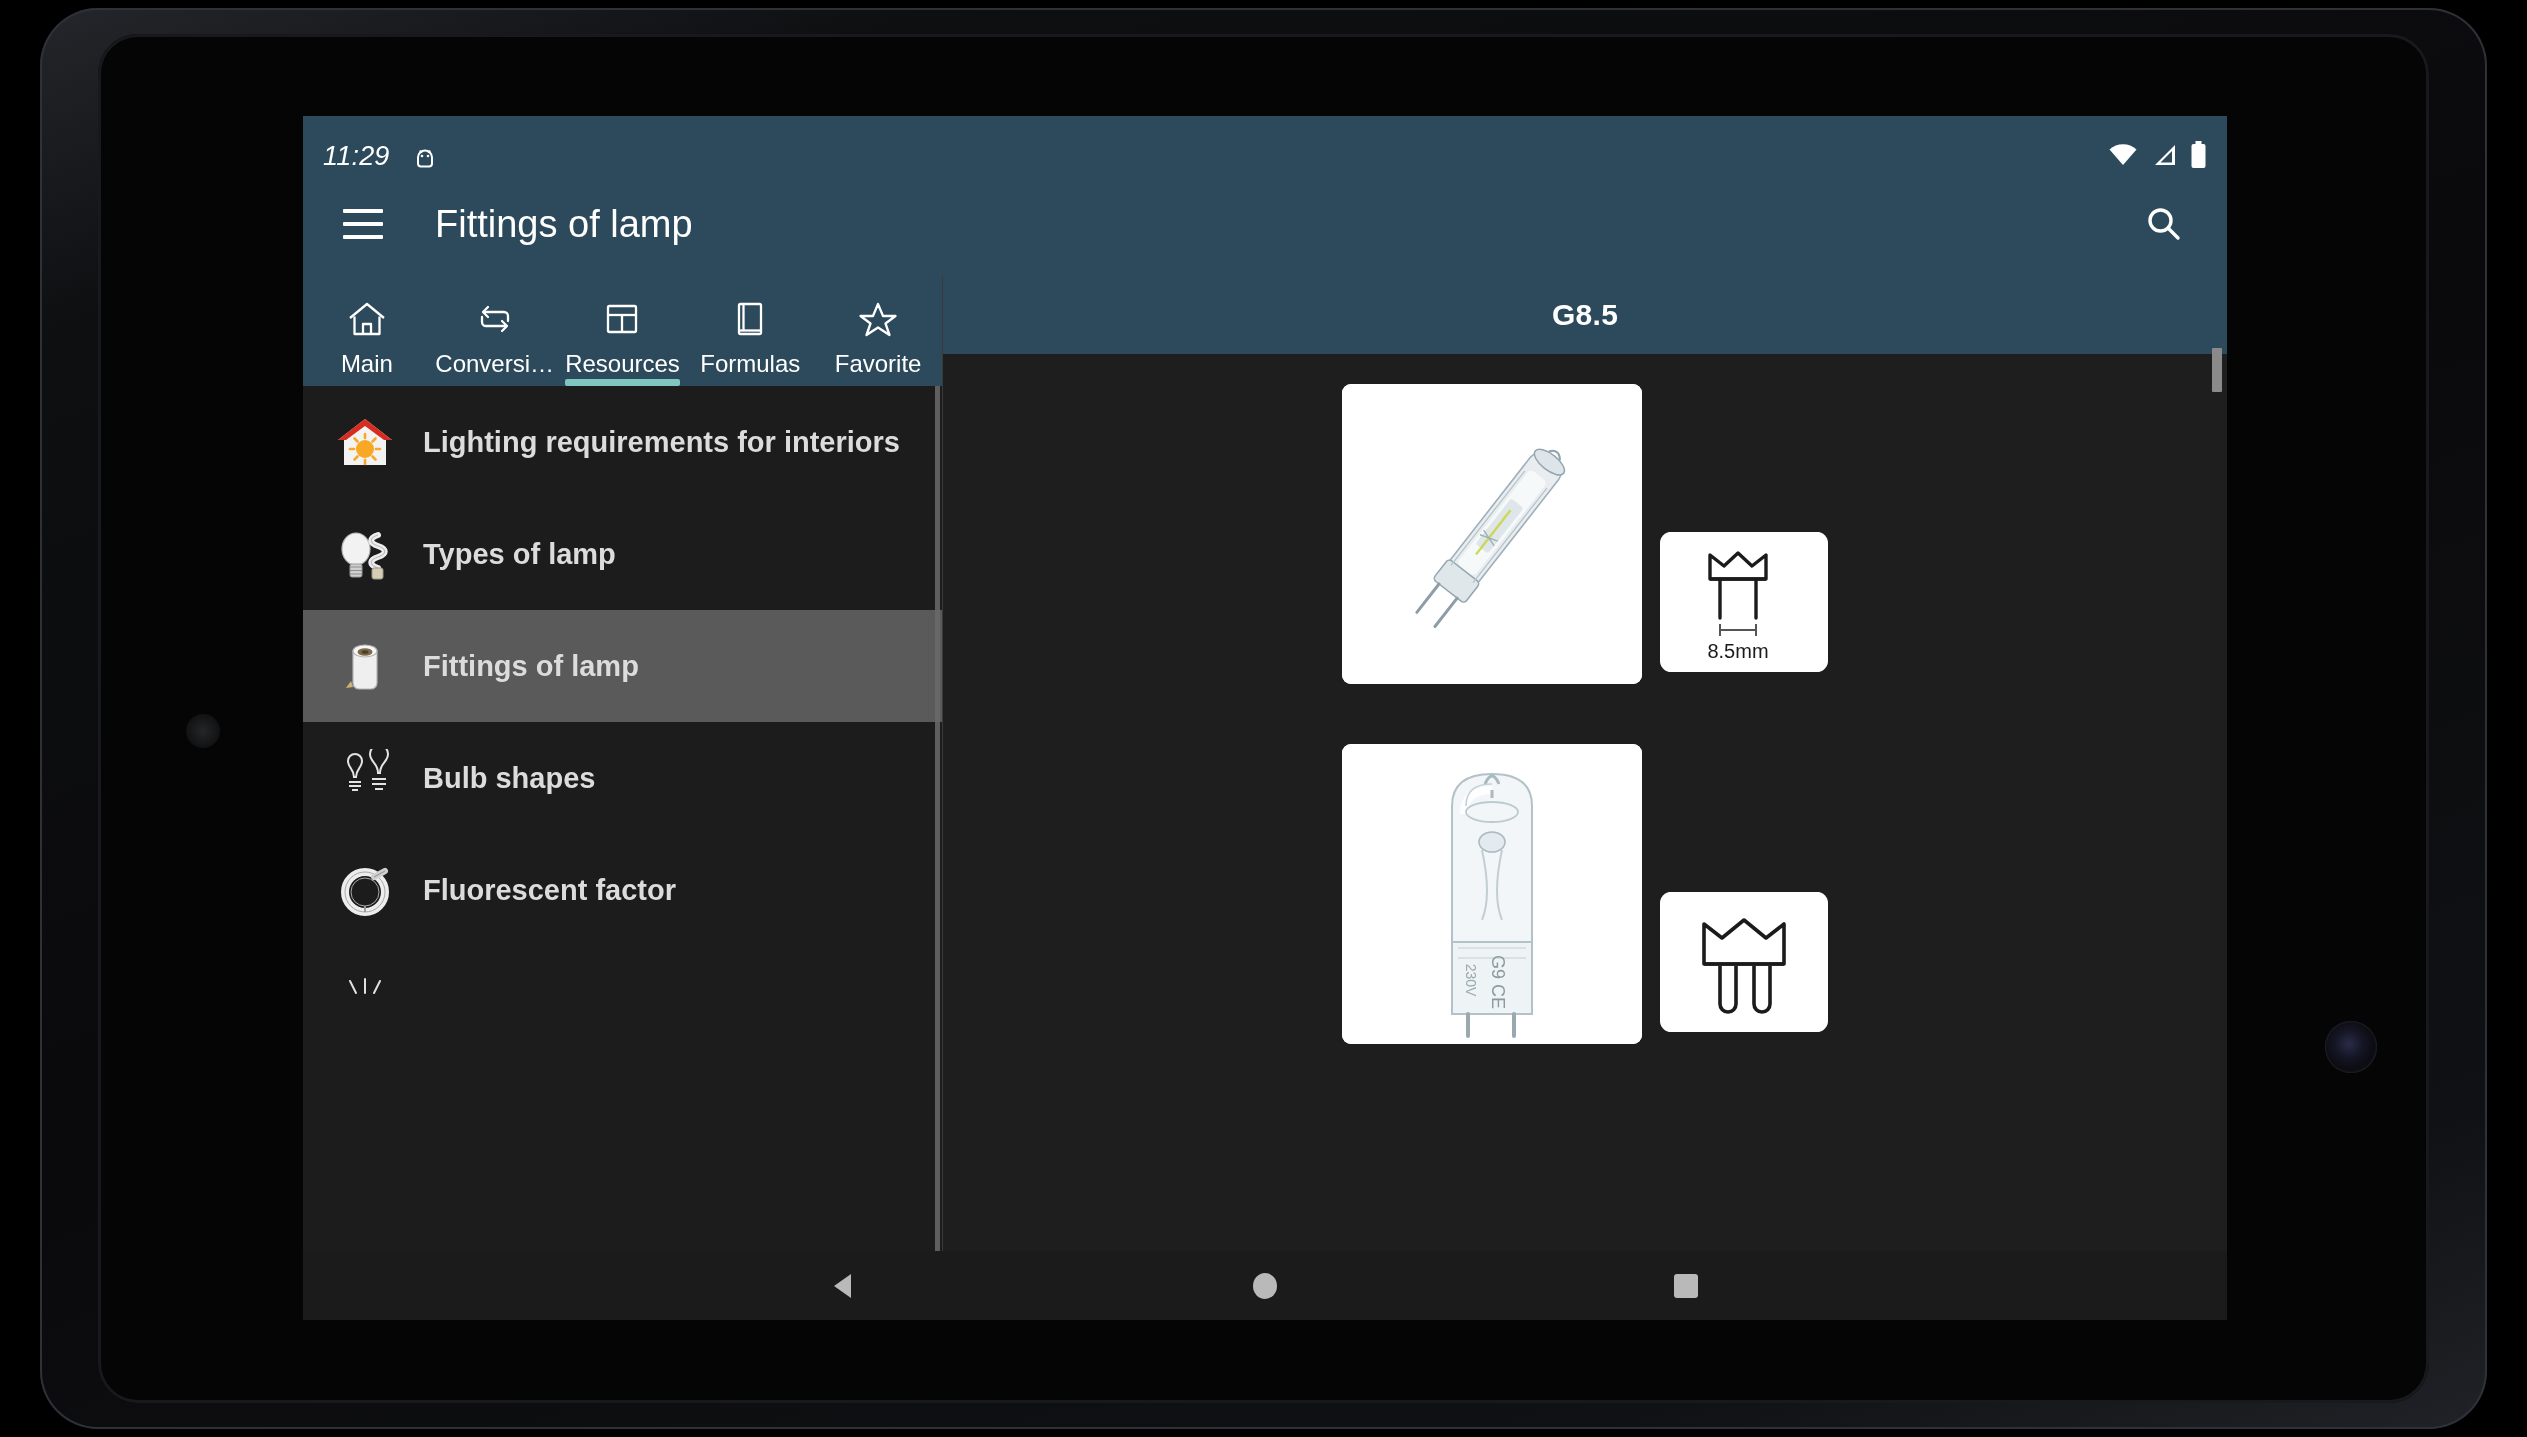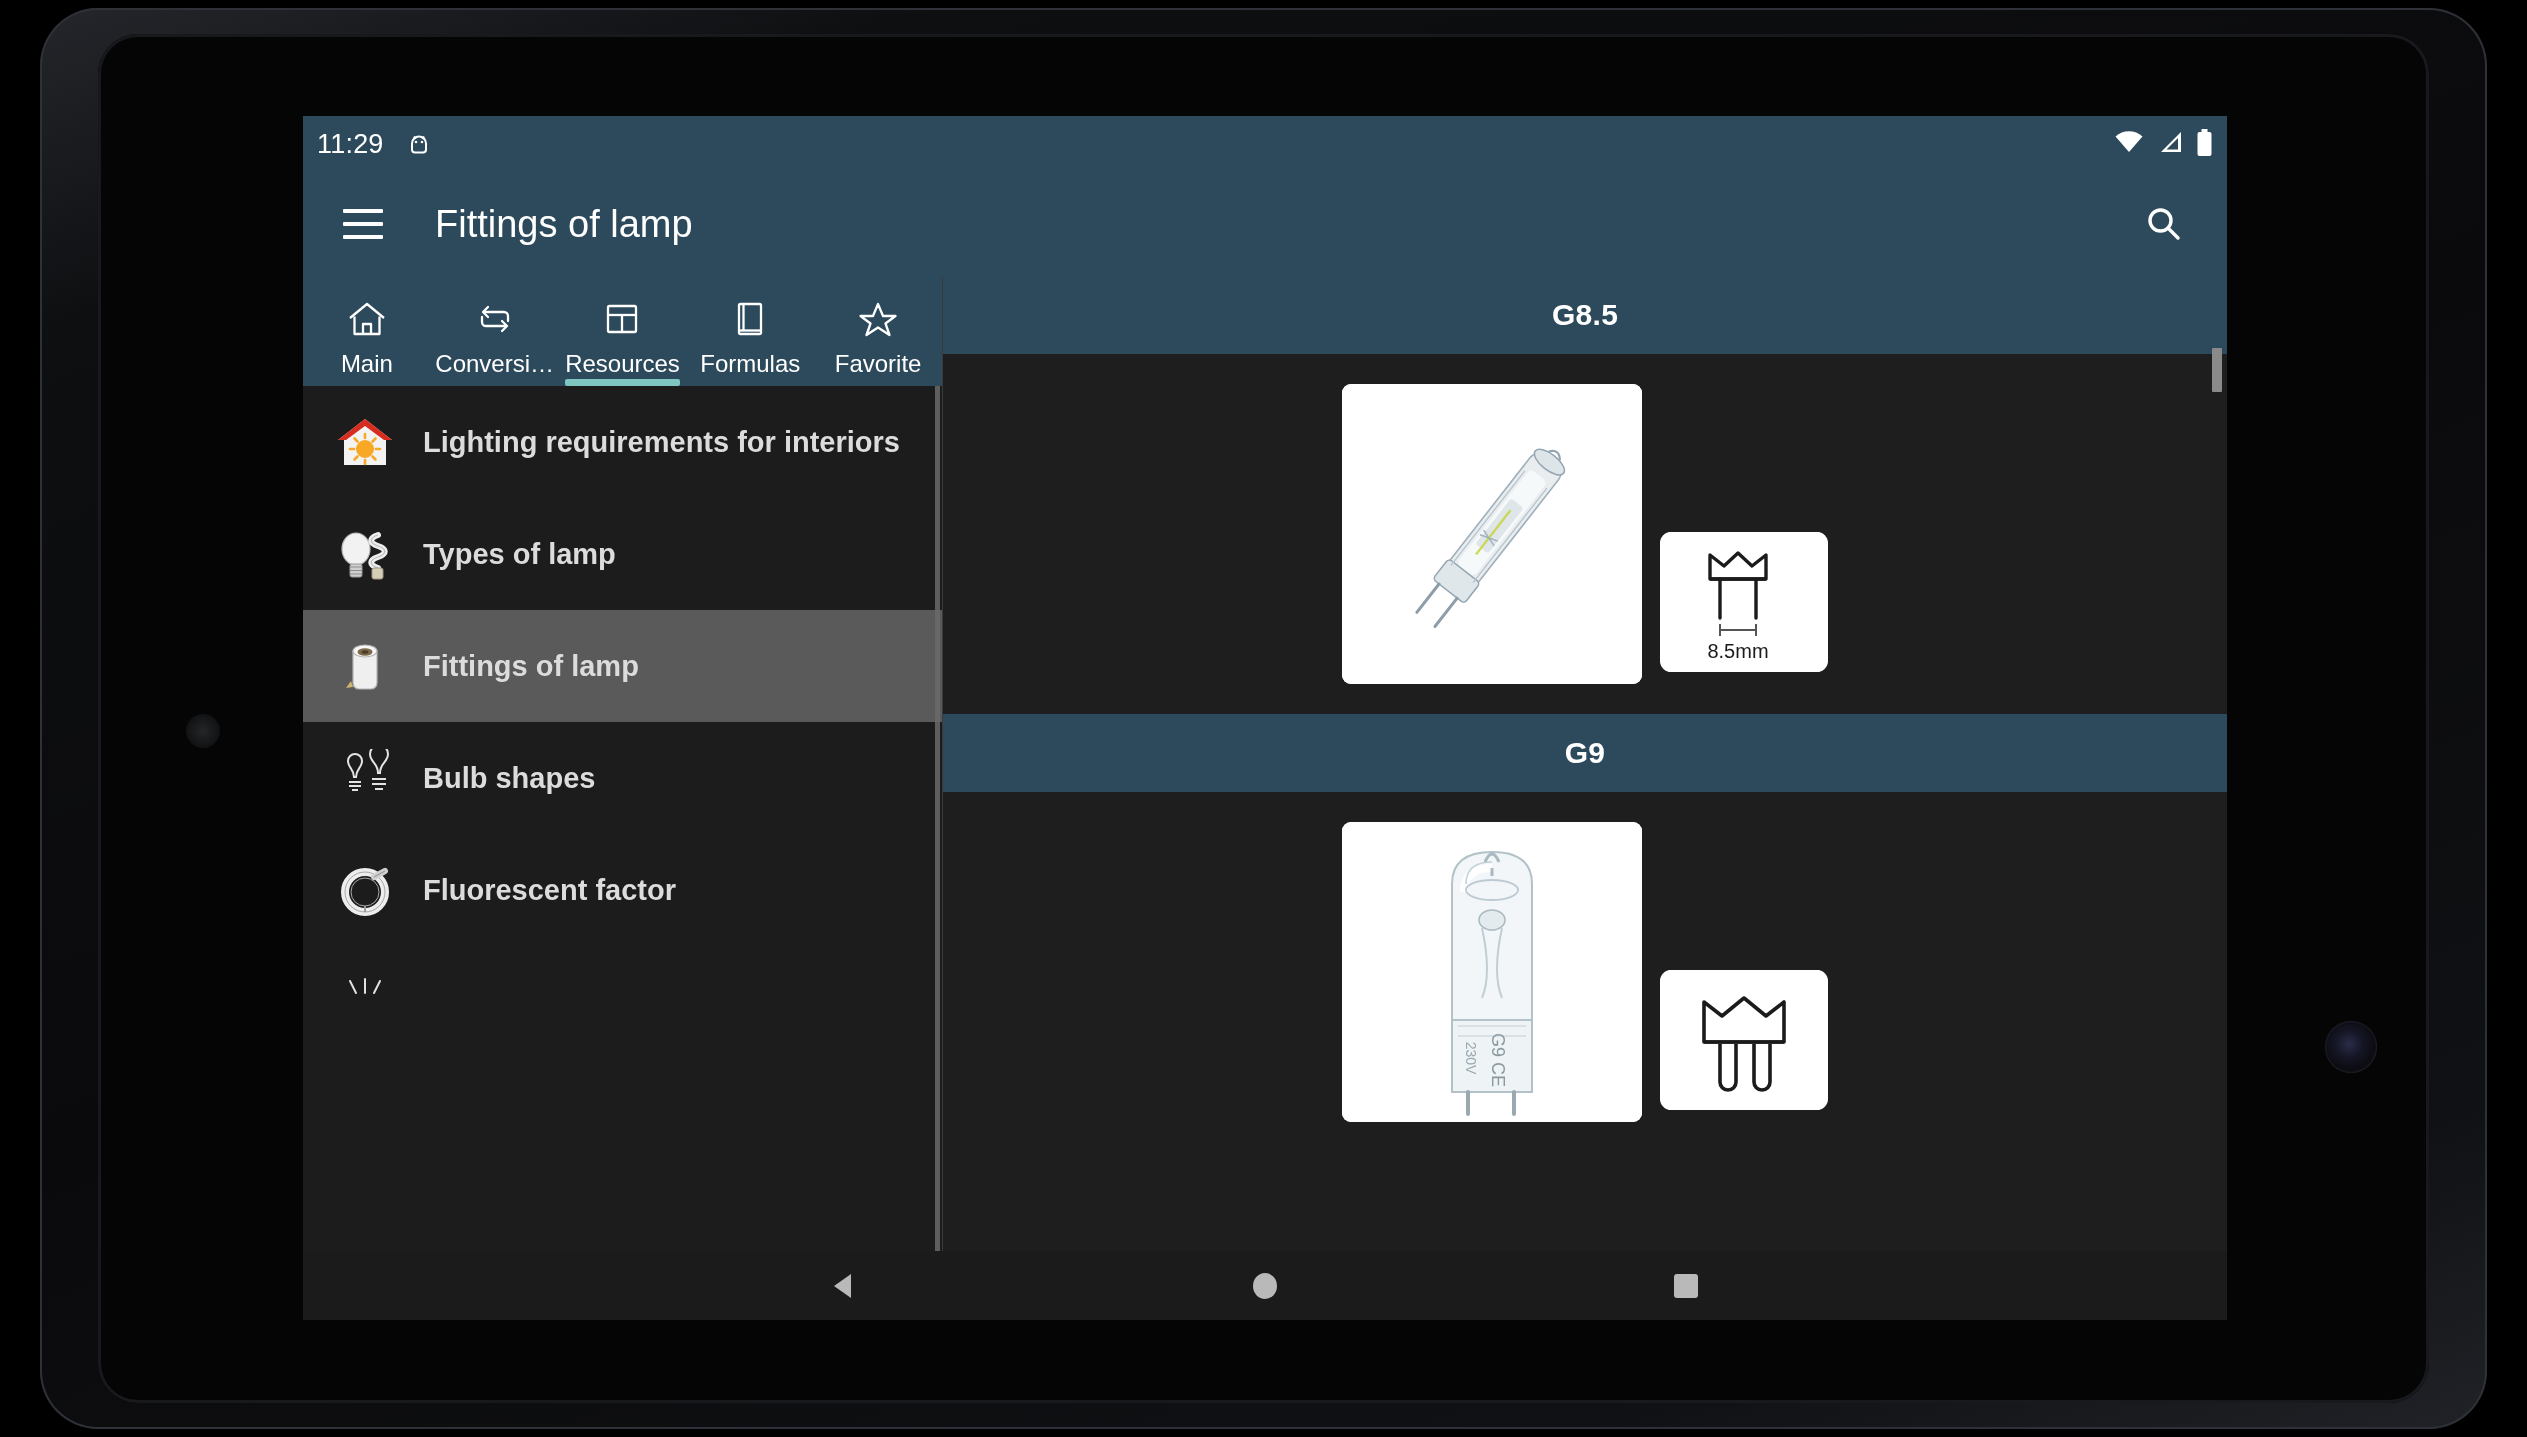--- a/index.html
+++ b/index.html
@@ -47,22 +47,23 @@
     position: absolute;
     left: 303px; top: 116px;
     width: 1924px; height: 1204px;
     background: #1e1e1e;
     overflow: hidden;
   }
 
   
   #status-bar {
     height: 56px; background: #2c4a5b;
-    display: flex; align-items: center; padding: 0 14px;
+    display: flex; align-items: flex-end; padding: 0 20px;
     color: #fff;
+    font-style: italic;
   }
   #status-time { font-size: 27px; letter-spacing: .2px; }
   #status-bugdroid { margin-left: 22px; display: flex; align-items: center; }
   #status-spacer { flex: 1; }
   #status-icons { display: flex; align-items: center; gap: 13px; }
 
   
   #app-bar {
     height: 104px; background: #2c4a5b;
     display: flex; align-items: center; padding: 0 28px;
@@ -402,23 +403,20 @@
               <path d="M52 92 V104"></path>
                 <path d="M88 92 V104"></path>
                 <path d="M52 98 H88"></path>
             </g>
             <text x="70" y="126" font-family="'Liberation Sans',sans-serif" font-size="20" fill="#1b1b1b" text-anchor="middle">8.5mm</text>
           </svg>
 
         </div>
       </div>
 
-      <div class="section-header">
-        <span class="section-header-text">G9</span>
-      </div>
       <div class="section-body">
         <div class="photo-card">
           <svg width="300" height="300" viewBox="0 0 300 300">
             <rect width="300" height="300" fill="#fff"></rect>
             <path d="M110 62 q0 -32 40 -32 q40 0 40 32 v168 h-80 z" fill="#f2f6f8" stroke="#b3c2c9" stroke-width="2"></path>
             <path d="M122 70 q0 -24 28 -24" fill="none" stroke="#ffffff" stroke-width="8" opacity=".9"></path>
             <path d="M124 62 q0 -22 26 -22" fill="none" stroke="#c4d1d7" stroke-width="1.6"></path>
             <ellipse cx="150" cy="68" rx="26" ry="10" fill="none" stroke="#bccad1" stroke-width="1.8"></ellipse>
             <path d="M143 40 q7 -16 14 0" fill="none" stroke="#a9b9c1" stroke-width="3"></path>
             <path d="M150 46 v8" stroke="#a9b9c1" stroke-width="3"></path>

